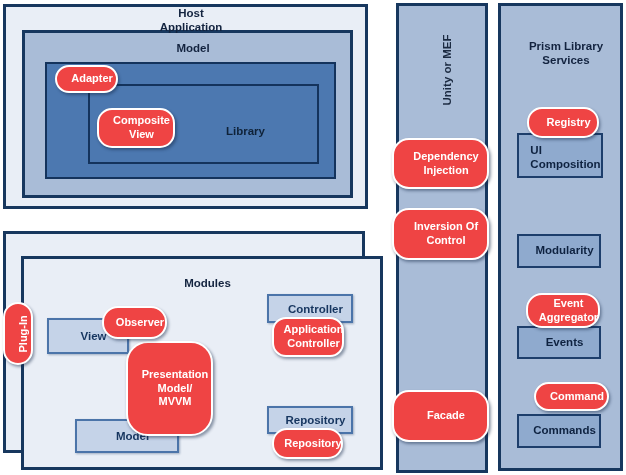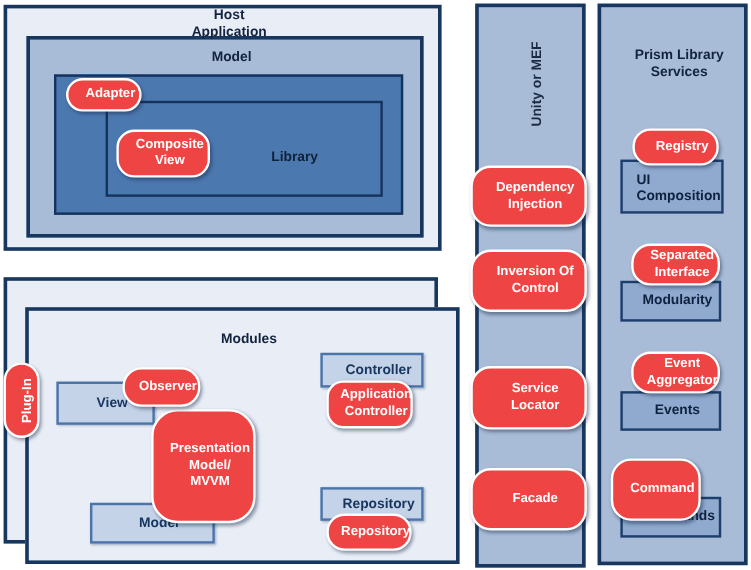--- a/index.html
+++ b/index.html
@@ -90,35 +90,32 @@
   <div class="abs pill" style="left:272px; top:428px; width:71px; height:31px; border-radius:15px;">Repository</div>
 
   <div class="abs colpanel" style="left:396px; top:3px; width:92px; height:470px;"></div>
   <div class="abs vlabel" style="left:396px; top:15px; width:92px; height:110px;">
       <span>Unity or MEF</span>
     </div>
   <div class="abs pill" style="left:392px; top:138px; width:97px; height:51px; border-radius:17px;">Dependency
 Injection</div>
   <div class="abs pill" style="left:392px; top:208px; width:97px; height:52px; border-radius:17px;">Inversion Of
 Control</div>
-  <div class="abs pill" style="left:392px; top:305px; width:97px; height:53px; border-radius:17px;">Service Locator</div>
   <div class="abs pill" style="left:392px; top:390px; width:97px; height:52px; border-radius:17px;">Facade</div>
 
   <div class="abs colpanel" style="left:498px; top:3px; width:125px; height:468px;"></div>
   <div class="abs title" style="left:498px; top:40px; width:125px;">Prism Library
 Services</div>
 
   <div class="abs subbox" style="left:517px; top:133px; width:86px; height:45px; padding-top:4px;">UI
 Composition</div>
   <div class="abs pill" style="left:527px; top:107px; width:72px; height:31px; border-radius:15px;">Registry</div>
 
   <div class="abs subbox" style="left:517px; top:234px; width:84px; height:34px;">Modularity</div>
-  <div class="abs pill" style="left:526px; top:203px; width:74px; height:35px; border-radius:16px;">Separated
-Interface</div>
 
   <div class="abs subbox" style="left:517px; top:326px; width:84px; height:33px;">Events</div>
   <div class="abs pill" style="left:526px; top:293px; width:74px; height:35px; border-radius:16px;">Event
 Aggregator</div>
 
   <div class="abs subbox" style="left:517px; top:414px; width:84px; height:34px;">Commands</div>
-  <div class="abs pill" style="left:509px; top:382px; width:75px; height:52px; border-radius:17px;">Command</div>
+  <div class="abs pill" style="left:534px; top:382px; width:75px; height:29px; border-radius:17px;">Command</div>
 
 </div>
 
 </body></html>

